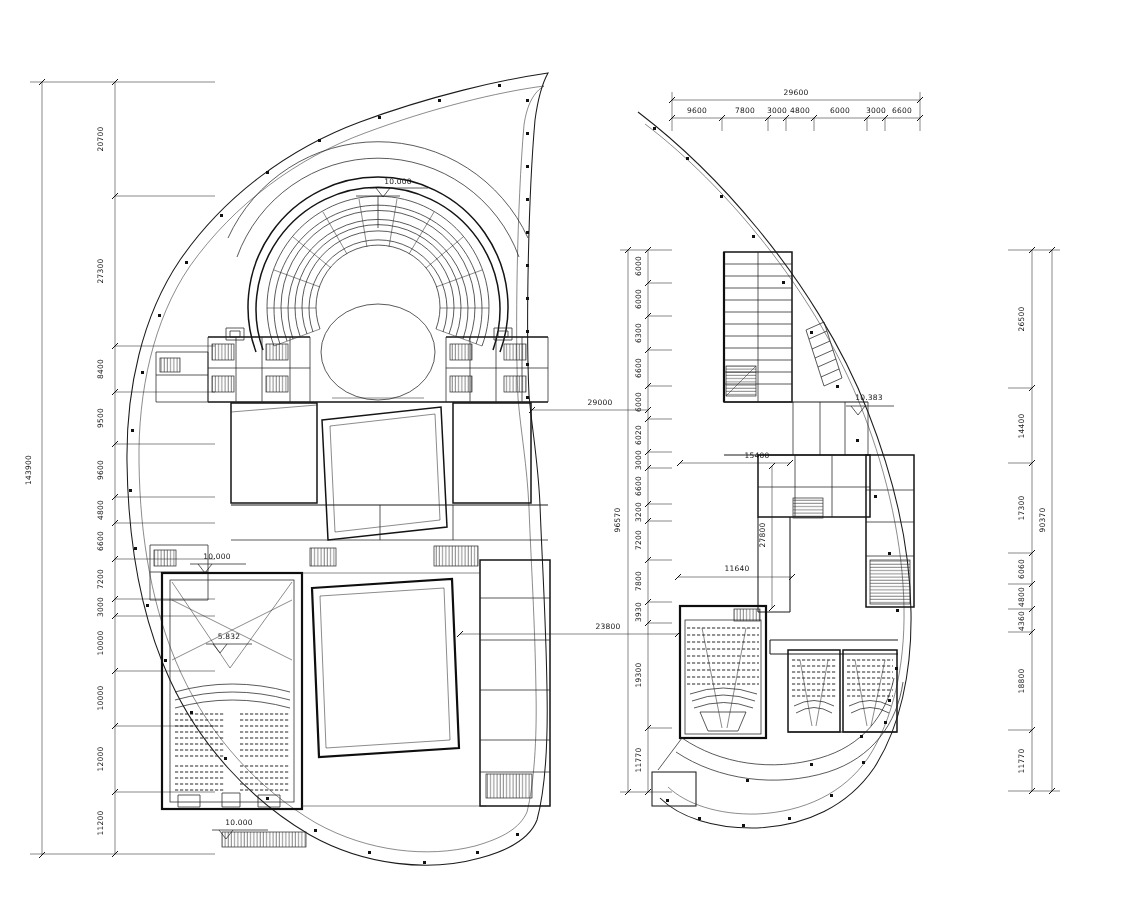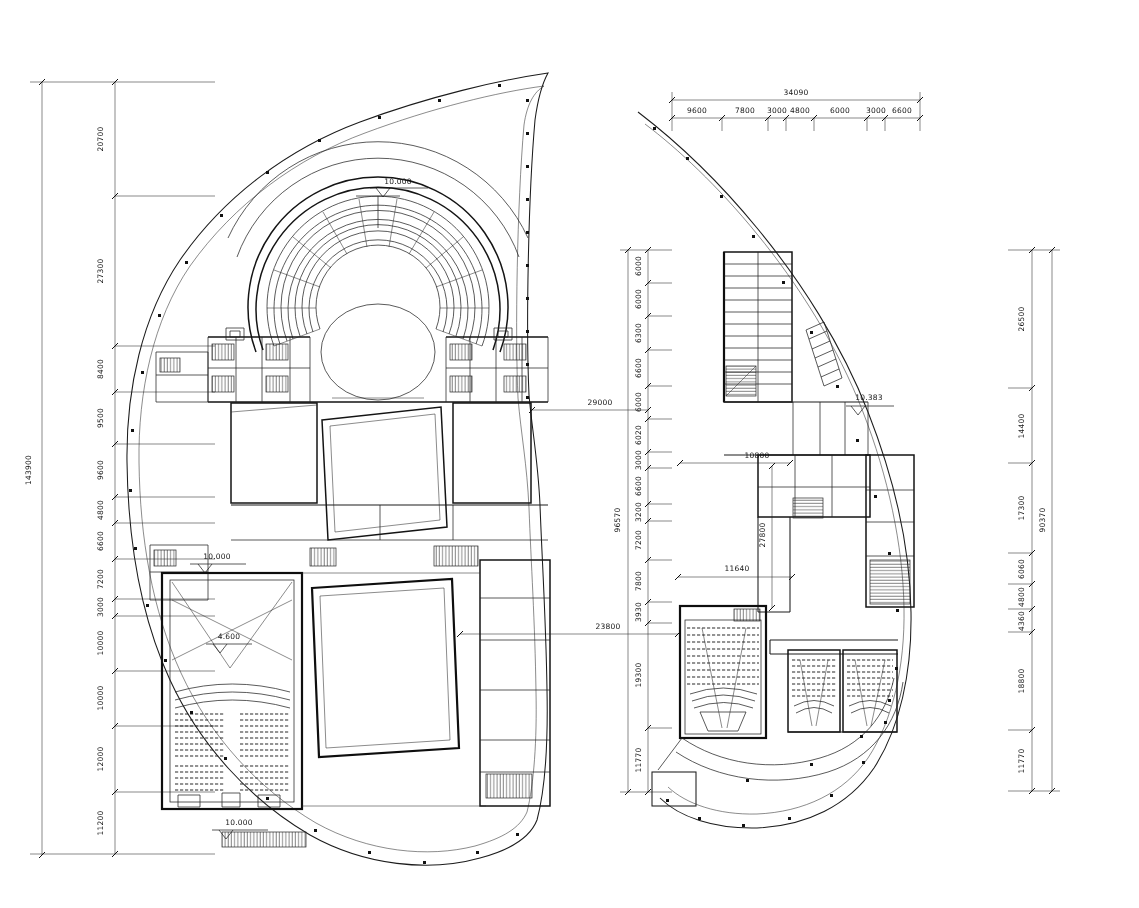--- a/index.html
+++ b/index.html
@@ -190,21 +190,21 @@
   <span class="lbl v" style="left:101px;top:823px">11200</span>
   <span class="lbl v" style="left:29px;top:470px">143900</span>
 
   <span class="lbl" style="left:697px;top:111px">9600</span>
   <span class="lbl" style="left:745px;top:111px">7800</span>
   <span class="lbl" style="left:777px;top:111px">3000</span>
   <span class="lbl" style="left:800px;top:111px">4800</span>
   <span class="lbl" style="left:840px;top:111px">6000</span>
   <span class="lbl" style="left:876px;top:111px">3000</span>
   <span class="lbl" style="left:902px;top:111px">6600</span>
-  <span class="lbl" style="left:796px;top:93px">34090</span>
+  <span class="lbl" style="left:796px;top:93px">29600</span>
 
   <span class="lbl v" style="left:639px;top:266px">6000</span>
   <span class="lbl v" style="left:639px;top:299px">6000</span>
   <span class="lbl v" style="left:639px;top:333px">6300</span>
   <span class="lbl v" style="left:639px;top:368px">6600</span>
   <span class="lbl v" style="left:639px;top:402px">6000</span>
   <span class="lbl v" style="left:639px;top:435px">6020</span>
   <span class="lbl v" style="left:639px;top:460px">3000</span>
   <span class="lbl v" style="left:639px;top:486px">6600</span>
   <span class="lbl v" style="left:639px;top:512px">3200</span>
@@ -219,27 +219,27 @@
   <span class="lbl v" style="left:1022px;top:426px">14400</span>
   <span class="lbl v" style="left:1022px;top:508px">17300</span>
   <span class="lbl v" style="left:1022px;top:569px">6060</span>
   <span class="lbl v" style="left:1022px;top:597px">4800</span>
   <span class="lbl v" style="left:1022px;top:621px">4360</span>
   <span class="lbl v" style="left:1022px;top:681px">18800</span>
   <span class="lbl v" style="left:1022px;top:761px">11770</span>
   <span class="lbl v" style="left:1043px;top:520px">90370</span>
 
   <span class="lbl" style="left:600px;top:403px">29000</span>
-  <span class="lbl" style="left:757px;top:456px">10800</span>
+  <span class="lbl" style="left:757px;top:456px">15400</span>
   <span class="lbl v" style="left:763px;top:535px">27800</span>
   <span class="lbl" style="left:737px;top:569px">11640</span>
   <span class="lbl" style="left:608px;top:627px">23800</span>
 </div>
 
 <div>
   <span class="lbl" style="left:398px;top:182px">10.000</span>
   <span class="lbl" style="left:217px;top:557px">10.000</span>
-  <span class="lbl" style="left:229px;top:637px">4.600</span>
+  <span class="lbl" style="left:229px;top:637px">5.832</span>
   <span class="lbl" style="left:239px;top:823px">10.000</span>
   <span class="lbl" style="left:869px;top:398px">10.383</span>
 </div>
 
 </div>
 
 </body></html>

